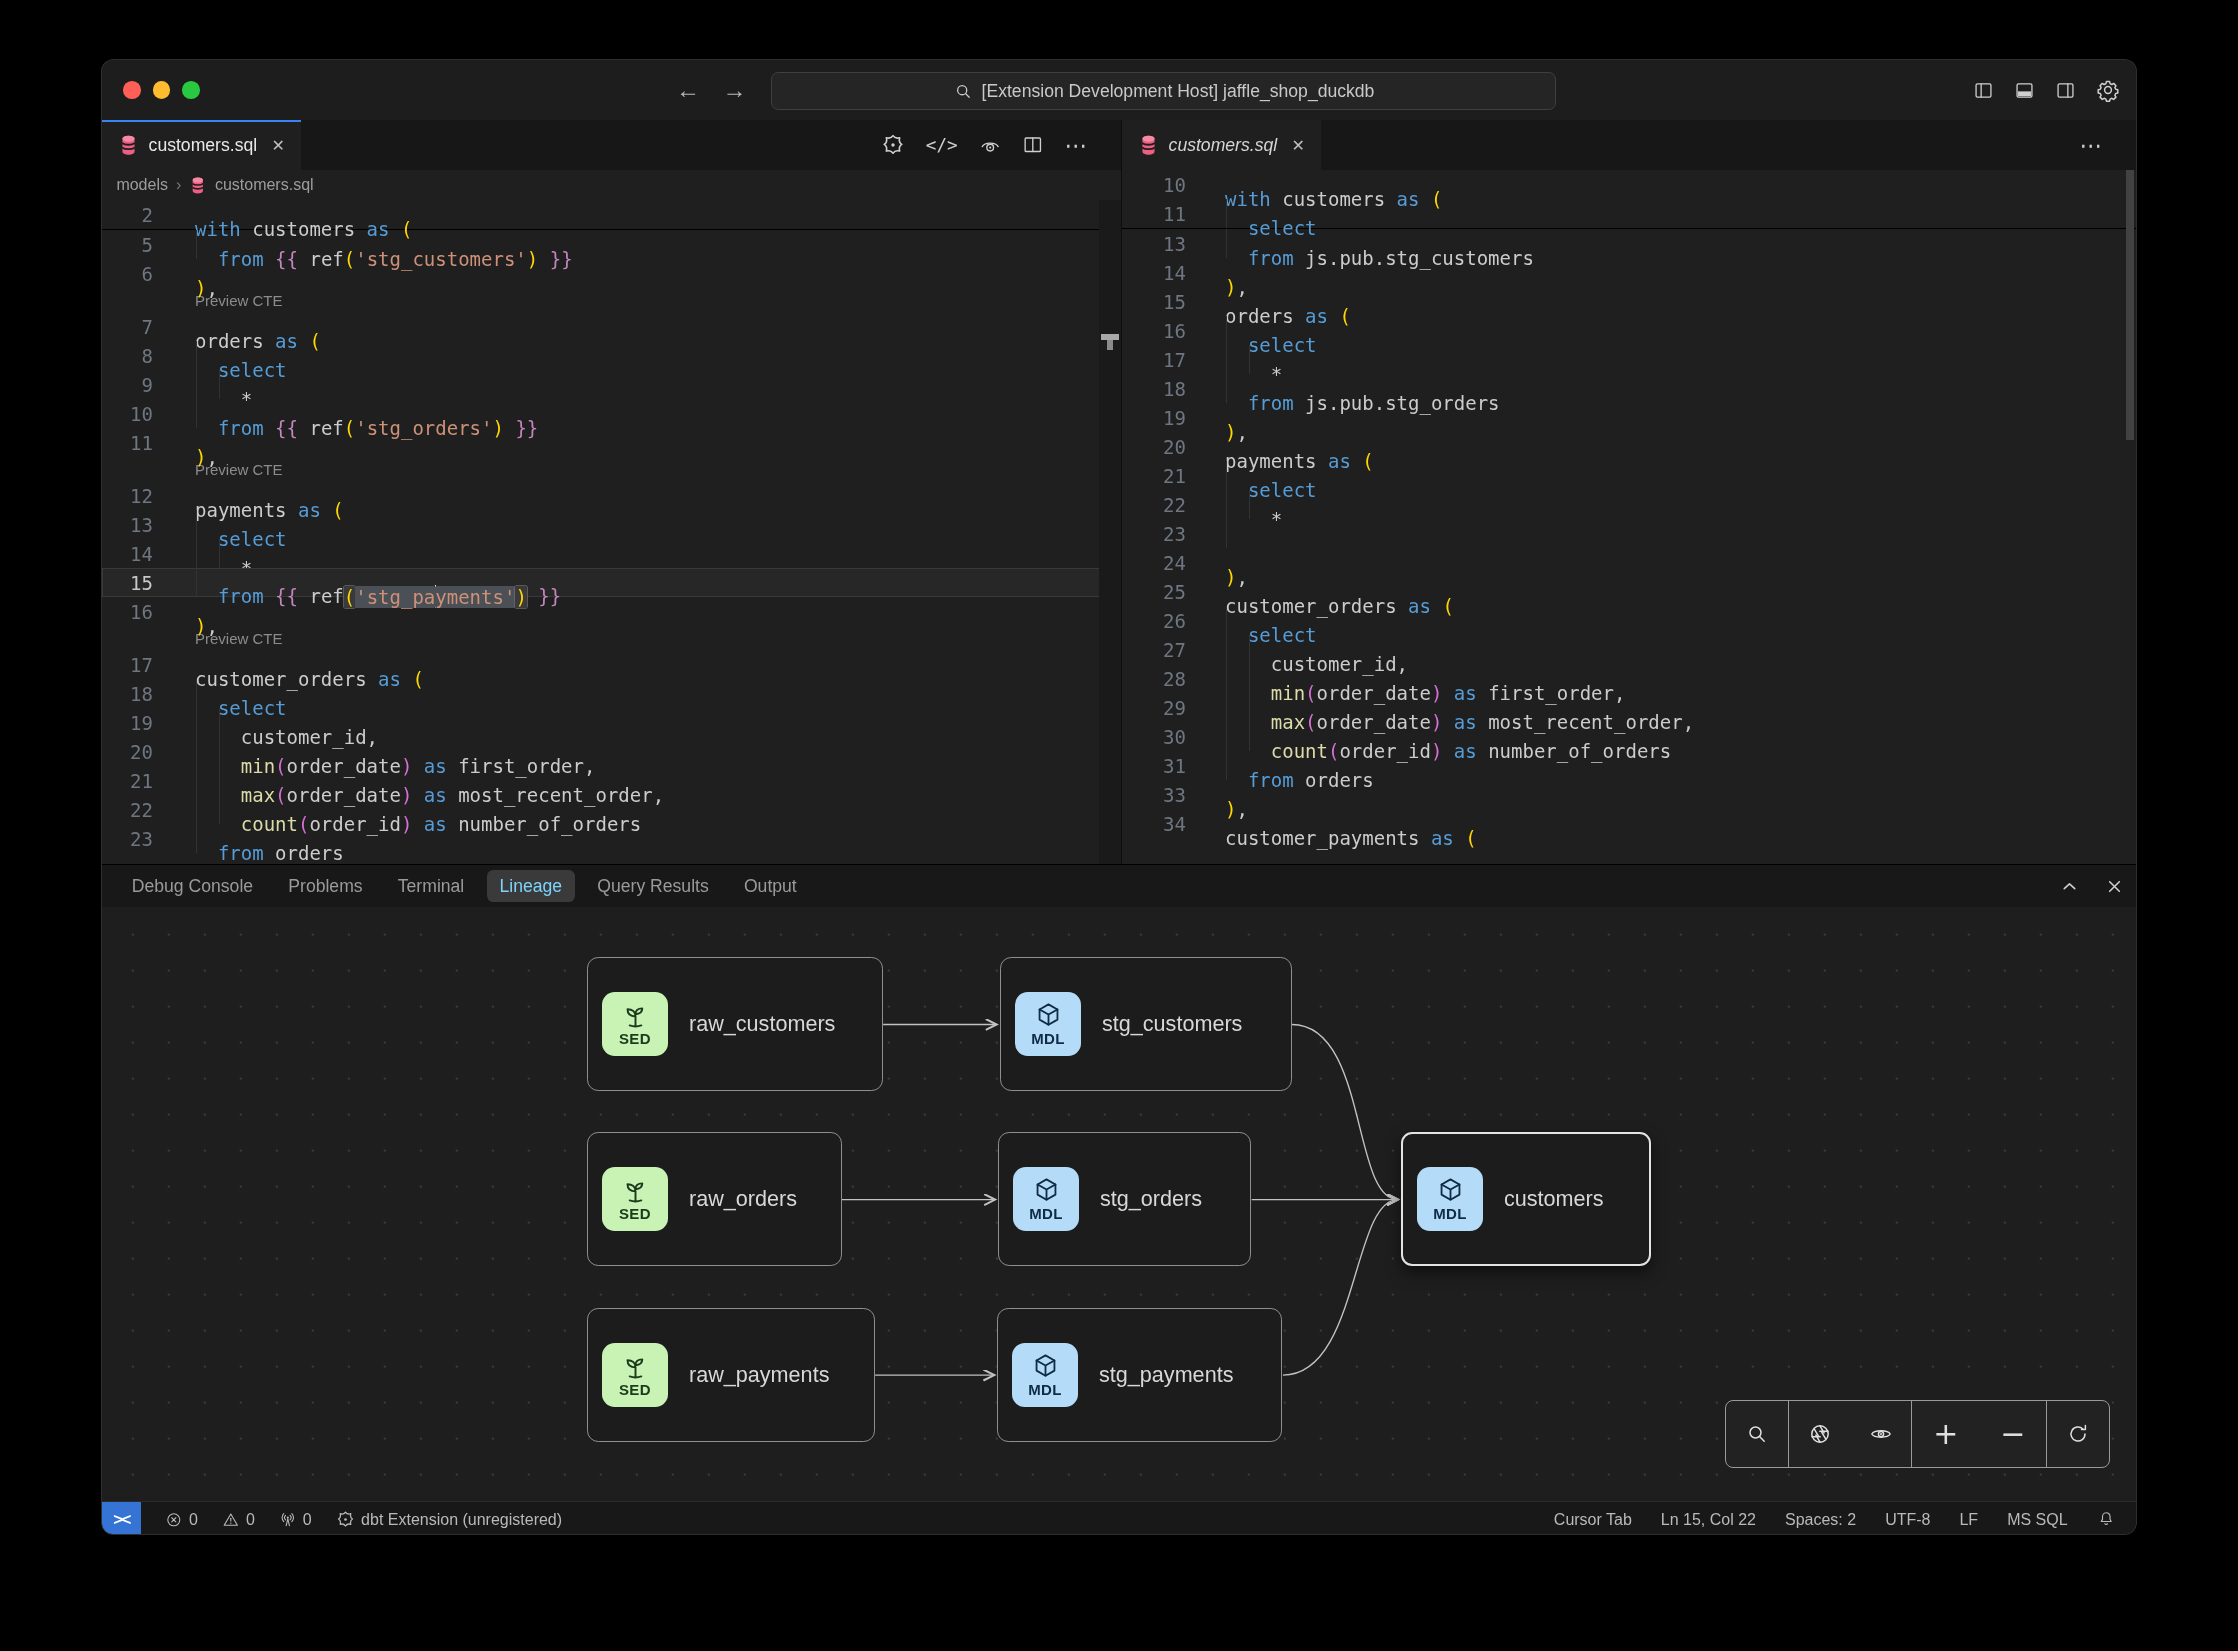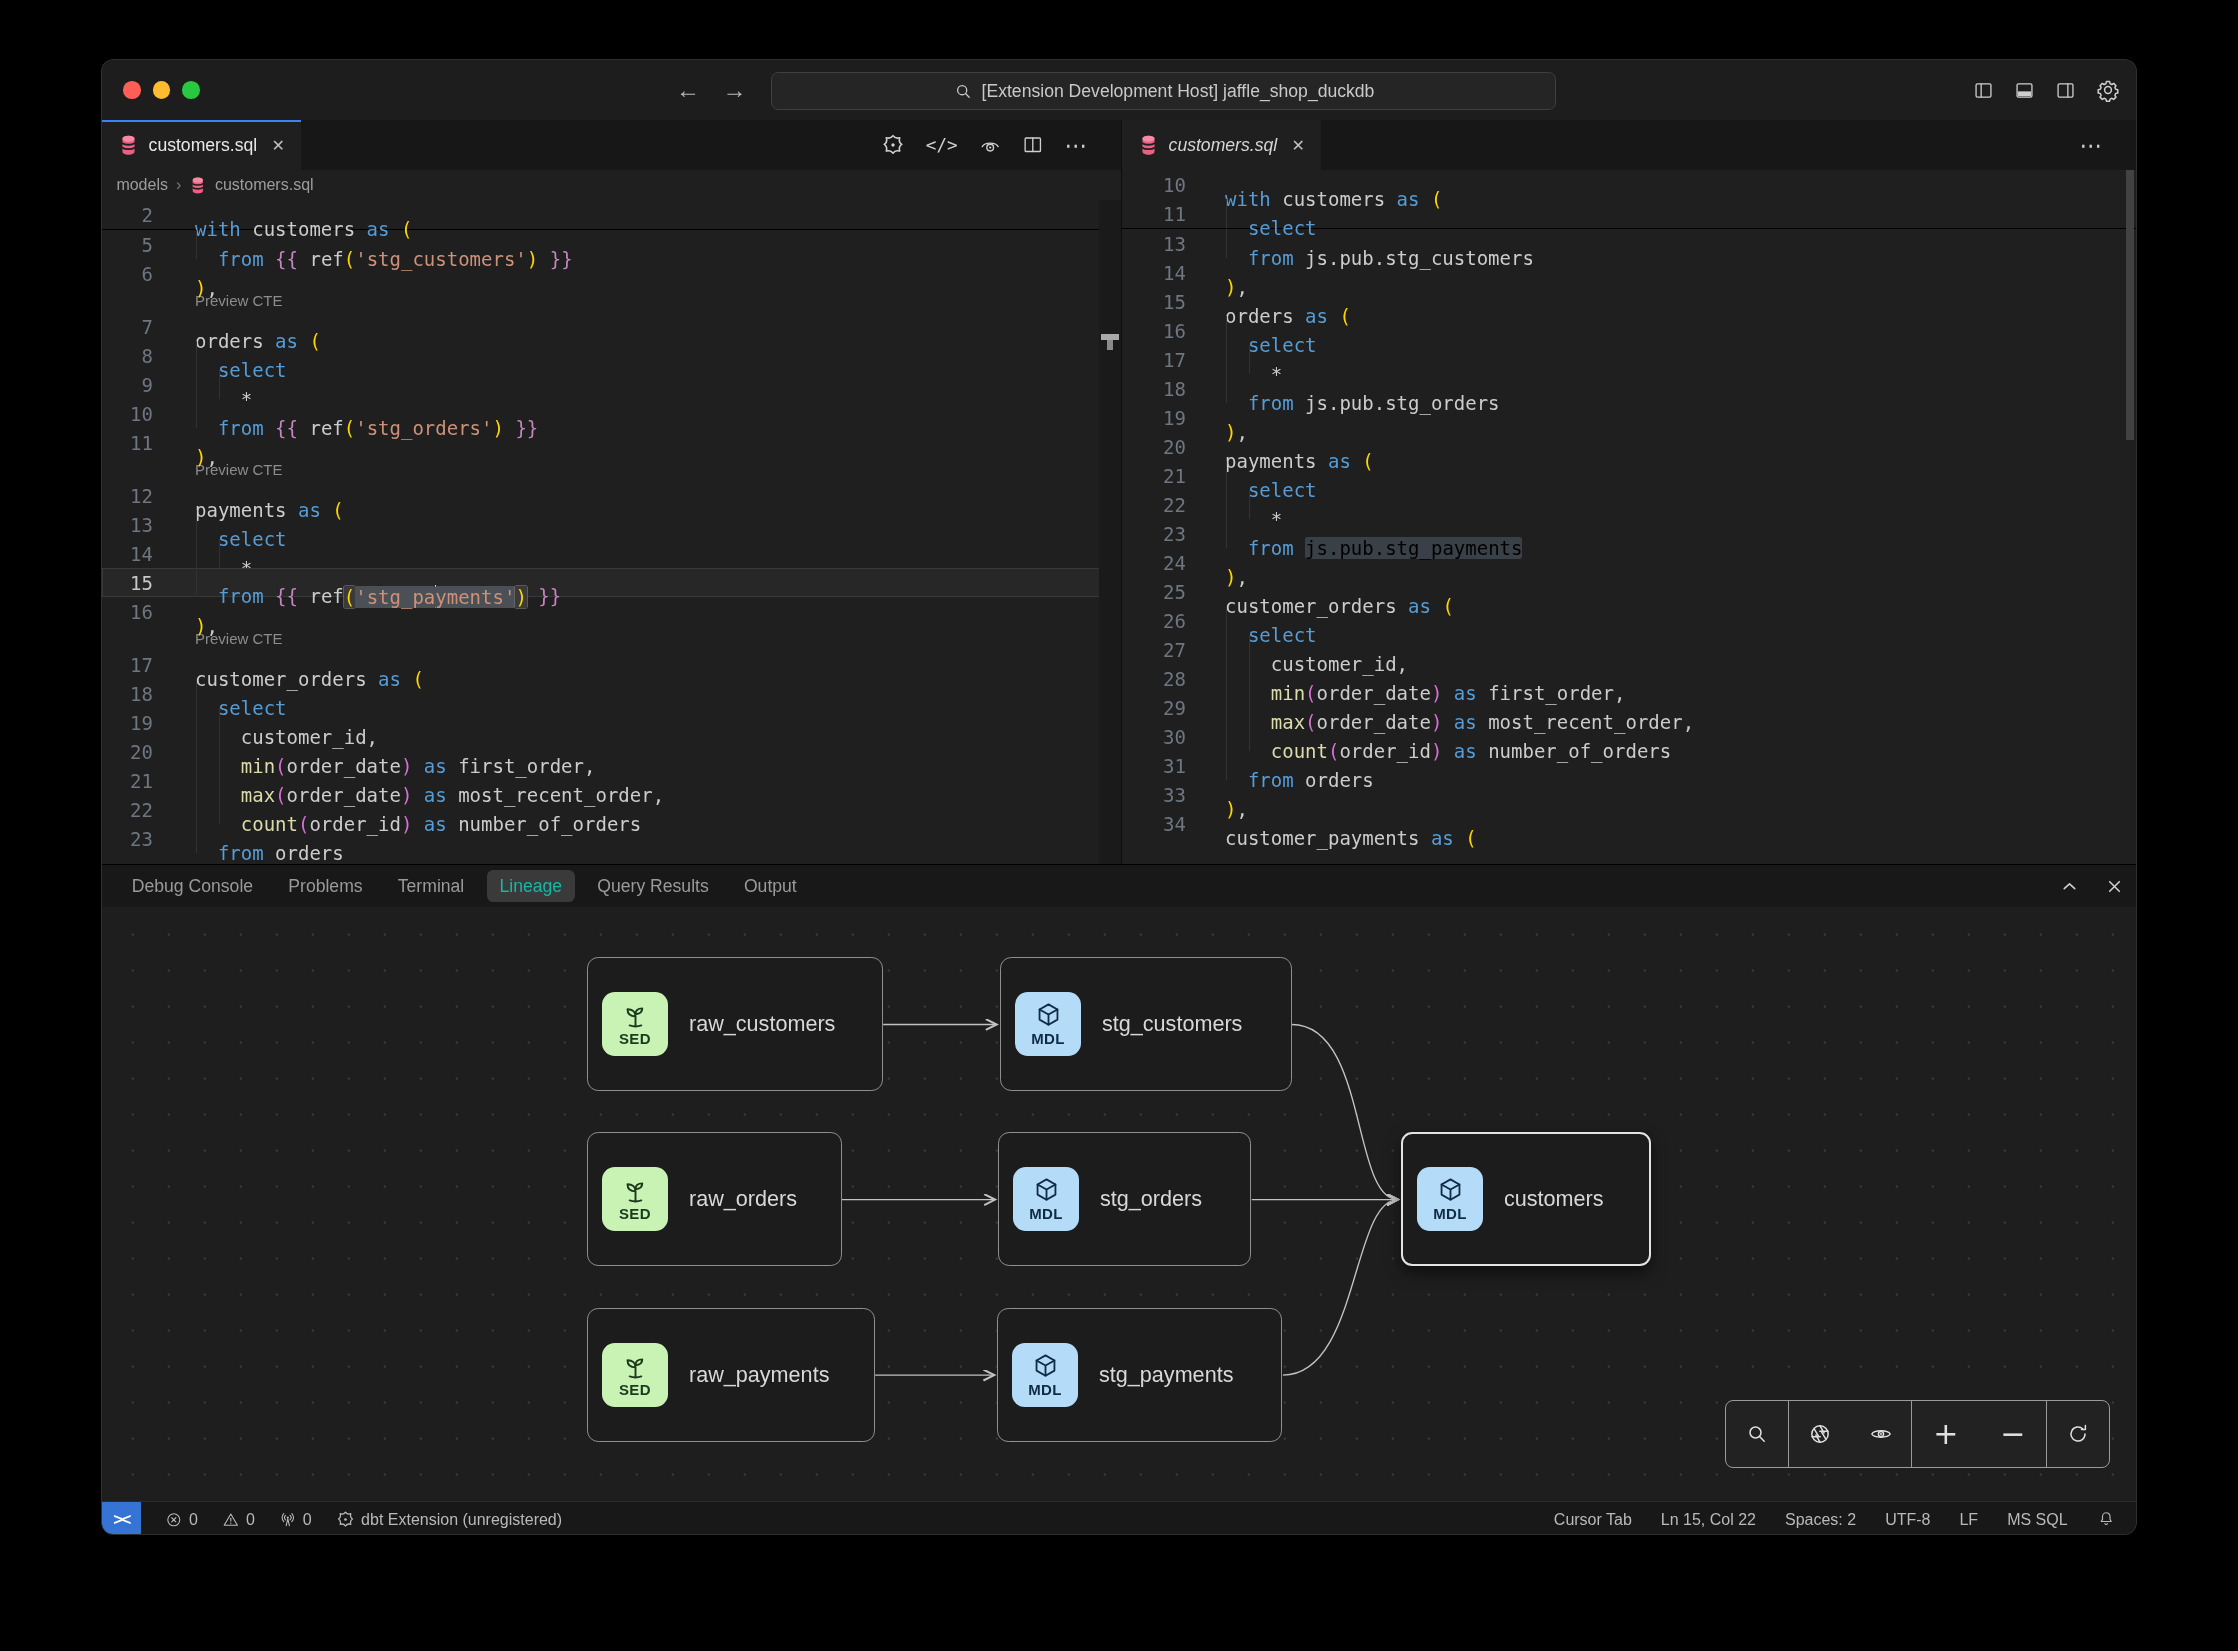--- a/index.html
+++ b/index.html
@@ -58,21 +58,21 @@
   .caret{display:inline-block;width:1.6px;height:22.4px;background:#e8e8e8;vertical-align:-4px;margin:0 -0.8px;}
   .lscroll{position:absolute;right:0;top:30px;bottom:0;width:22.4px;background:#1a1a1a;}
   .t-handle-bar{position:absolute;right:2.4px;top:134px;width:17.6px;height:5.6px;background:#a8a8a8;}
   .t-handle-stem{position:absolute;right:8px;top:140px;width:6.4px;height:10.4px;background:#8a8a8a;}
   .rscroll-thumb{position:absolute;right:1.6px;top:0;width:8px;height:270px;background:#424242;}
 
   
   .panel{height:636px;background:#181818;border-top:0.8px solid #000;display:flex;flex-direction:column;}
   .panel-tabs{height:42px;display:flex;align-items:center;gap:9.6px;padding-left:17px;position:relative;}
   .ptab{padding:5.6px 12.8px;font-size:17.6px;color:#9a9a9a;border-radius:6.4px;}
-  .ptab.active{background:#3a3a3a;color:#14b8a6;}
+  .ptab.active{background:#3a3a3a;color:#7dd3fc;}
   .panel-icons{position:absolute;right:11.2px;top:0;height:42px;display:flex;align-items:center;gap:24px;color:#cfcfcf;}
   .canvas{position:relative;flex:1;background-color:#1e1e1e;background-image:radial-gradient(#3c3c3c 1.3px, transparent 1.4px);background-size:36px 36px;background-position:12.8px 9.6px;overflow:hidden;}
   .edges{position:absolute;left:0;top:0;}
   .lin-node{position:absolute;background:#1c1c1c;border:1.2px solid #8f8f8f;border-radius:11.2px;display:flex;align-items:center;gap:21px;padding-left:14px;box-sizing:border-box;}
   .lin-node.sel{border:2px solid #e3e3e3;box-shadow:0 6.4px 14.4px rgba(0,0,0,.5);}
   .badge{width:66px;height:64px;border-radius:12.8px;display:flex;flex-direction:column;align-items:center;justify-content:center;gap:0.8px;flex:0 0 auto;}
   .badge.sed{background:#c9f2b5;color:#1c3a1c;}
   .badge.mdl{background:#b4dbf7;color:#0f2b45;}
   .badge .btxt{font-size:15px;font-weight:bold;letter-spacing:0.4px;}
   .lin-label{color:#d8d8d8;font-size:21.6px;}
@@ -256,21 +256,21 @@
               <div class="row"><span class="ln">13</span><div class="guide" style="left: 104px;"></div><span class="code"><span class="tk-d">  </span><span class="tk-k">from</span><span class="tk-d"> js.pub.stg_customers</span></span></div>
               <div class="row"><span class="ln">14</span><span class="code"><span class="tk-y">)</span><span class="tk-d">,</span></span></div>
               <div class="row"><span class="ln">15</span><span class="code"><span class="tk-d">orders </span><span class="tk-k">as</span><span class="tk-d"> </span><span class="tk-y">(</span></span></div>
               <div class="row"><span class="ln">16</span><div class="guide" style="left: 104px;"></div><span class="code"><span class="tk-d">  </span><span class="tk-k">select</span></span></div>
               <div class="row"><span class="ln">17</span><div class="guide" style="left: 104px;"></div><div class="guide" style="left: 127px;"></div><span class="code"><span class="tk-d">    *</span></span></div>
               <div class="row"><span class="ln">18</span><div class="guide" style="left: 104px;"></div><span class="code"><span class="tk-d">  </span><span class="tk-k">from</span><span class="tk-d"> js.pub.stg_orders</span></span></div>
               <div class="row"><span class="ln">19</span><span class="code"><span class="tk-y">)</span><span class="tk-d">,</span></span></div>
               <div class="row"><span class="ln">20</span><span class="code"><span class="tk-d">payments </span><span class="tk-k">as</span><span class="tk-d"> </span><span class="tk-y">(</span></span></div>
               <div class="row"><span class="ln">21</span><div class="guide" style="left: 104px;"></div><span class="code"><span class="tk-d">  </span><span class="tk-k">select</span></span></div>
               <div class="row"><span class="ln">22</span><div class="guide" style="left: 104px;"></div><div class="guide" style="left: 127px;"></div><span class="code"><span class="tk-d">    *</span></span></div>
-              <div class="row"><span class="ln">23</span><div class="guide" style="left: 104px;"></div><span class="code"><span class="tk-d">  </span><span class="tk-k">from</span><span class="tk-d"> </span><span class="tk-hl">js.pub.stg_payments</span></span></div>
+              <div class="row"><span class="ln">23</span><div class="guide" style="left: 104px;"></div></div>
               <div class="row"><span class="ln">24</span><span class="code"><span class="tk-y">)</span><span class="tk-d">,</span></span></div>
               <div class="row"><span class="ln">25</span><span class="code"><span class="tk-d">customer_orders </span><span class="tk-k">as</span><span class="tk-d"> </span><span class="tk-y">(</span></span></div>
               <div class="row"><span class="ln">26</span><div class="guide" style="left: 104px;"></div><span class="code"><span class="tk-d">  </span><span class="tk-k">select</span></span></div>
               <div class="row"><span class="ln">27</span><div class="guide" style="left: 104px;"></div><div class="guide" style="left: 127px;"></div><span class="code"><span class="tk-d">    customer_id,</span></span></div>
               <div class="row"><span class="ln">28</span><div class="guide" style="left: 104px;"></div><div class="guide" style="left: 127px;"></div><span class="code"><span class="tk-d">    </span><span class="tk-f">min</span><span class="tk-m">(</span><span class="tk-d">order_date</span><span class="tk-m">)</span><span class="tk-d"> </span><span class="tk-k">as</span><span class="tk-d"> first_order,</span></span></div>
               <div class="row"><span class="ln">29</span><div class="guide" style="left: 104px;"></div><div class="guide" style="left: 127px;"></div><span class="code"><span class="tk-d">    </span><span class="tk-f">max</span><span class="tk-m">(</span><span class="tk-d">order_date</span><span class="tk-m">)</span><span class="tk-d"> </span><span class="tk-k">as</span><span class="tk-d"> most_recent_order,</span></span></div>
               <div class="row"><span class="ln">30</span><div class="guide" style="left: 104px;"></div><div class="guide" style="left: 127px;"></div><span class="code"><span class="tk-d">    </span><span class="tk-f">count</span><span class="tk-m">(</span><span class="tk-d">order_id</span><span class="tk-m">)</span><span class="tk-d"> </span><span class="tk-k">as</span><span class="tk-d"> number_of_orders</span></span></div>
               <div class="row"><span class="ln">31</span><div class="guide" style="left: 104px;"></div><span class="code"><span class="tk-d">  </span><span class="tk-k">from</span><span class="tk-d"> orders</span></span></div>
               <div class="row"><span class="ln">33</span><span class="code"><span class="tk-y">)</span><span class="tk-d">,</span></span></div>
               <div class="row"><span class="ln">34</span><span class="code"><span class="tk-d">customer_payments </span><span class="tk-k">as</span><span class="tk-d"> </span><span class="tk-y">(</span></span></div>

